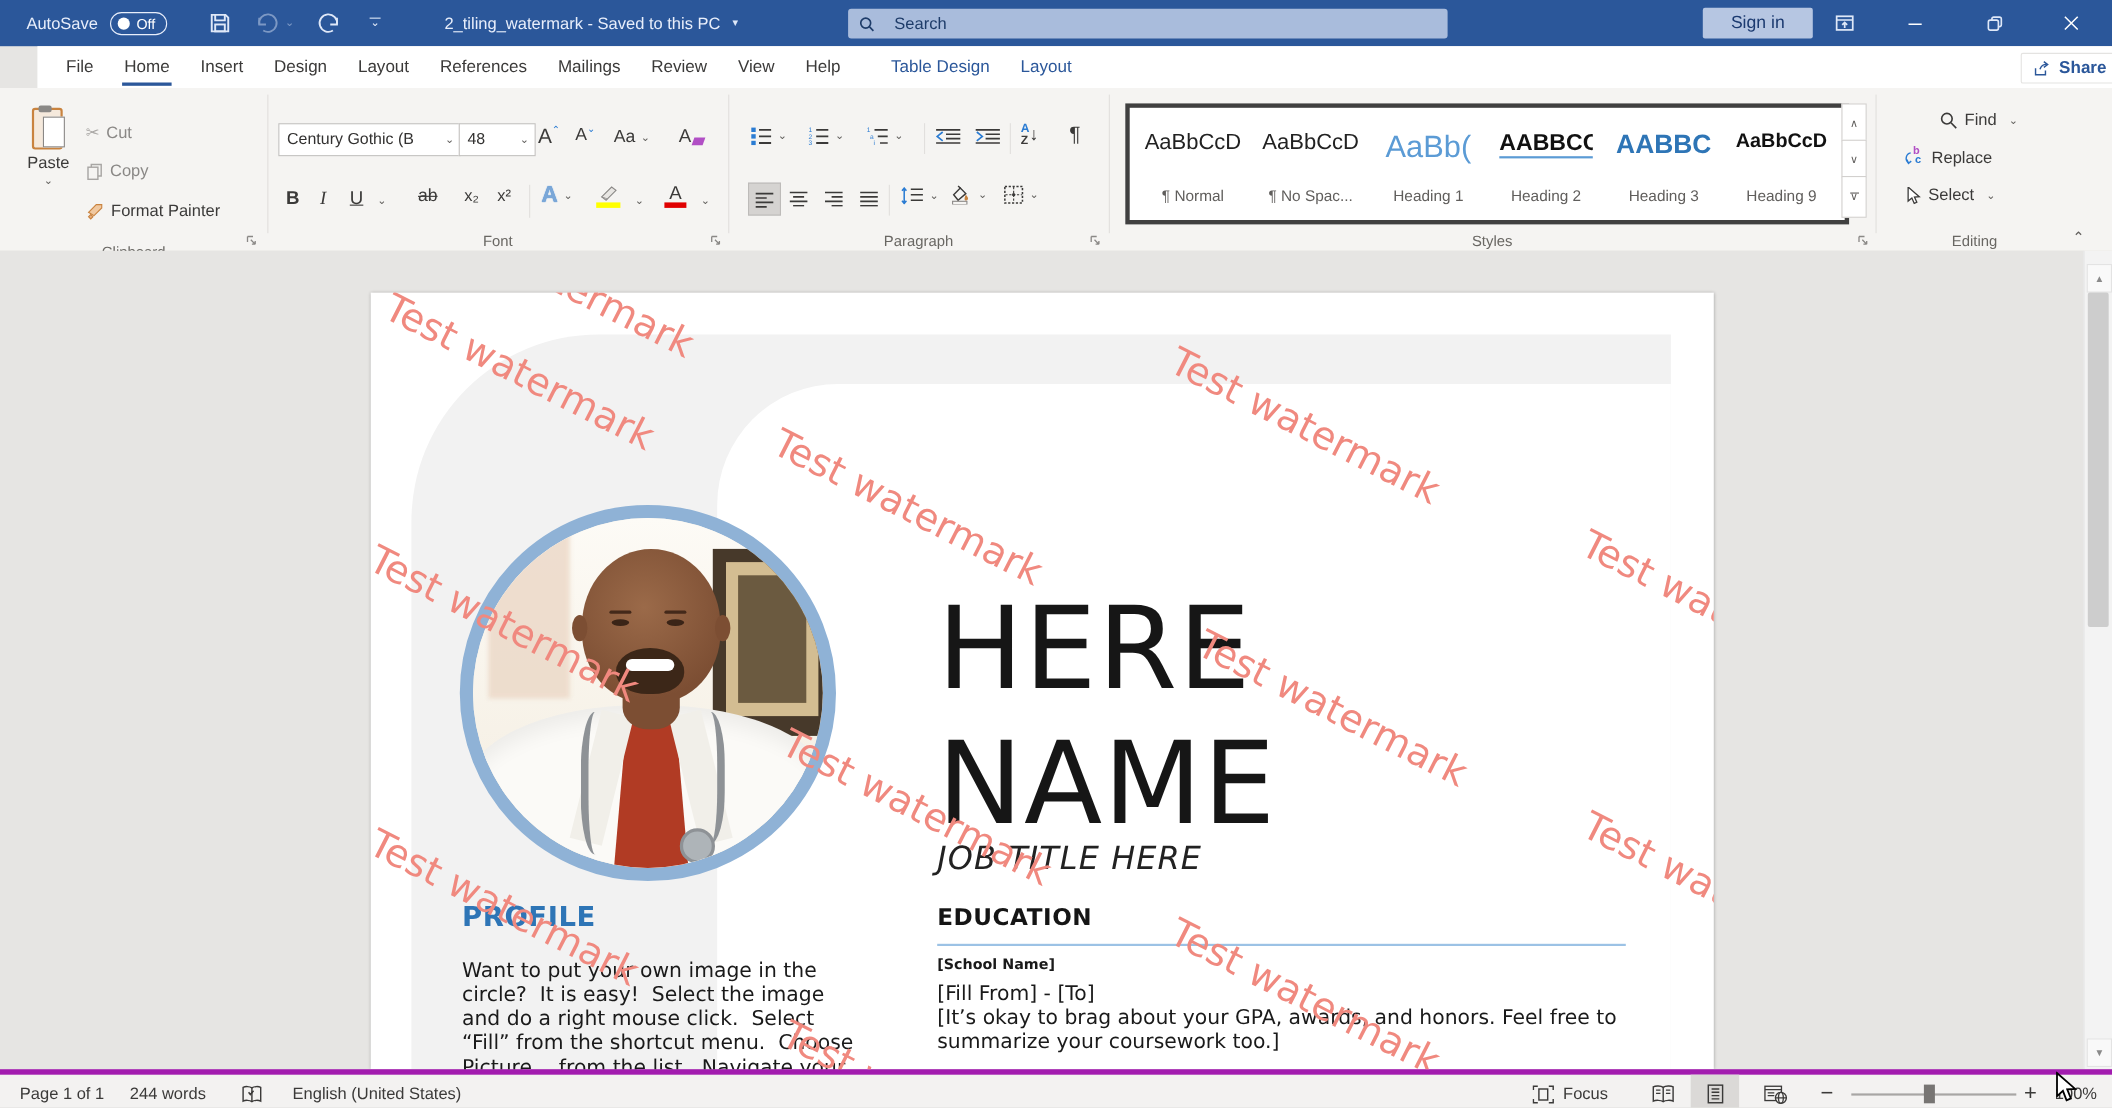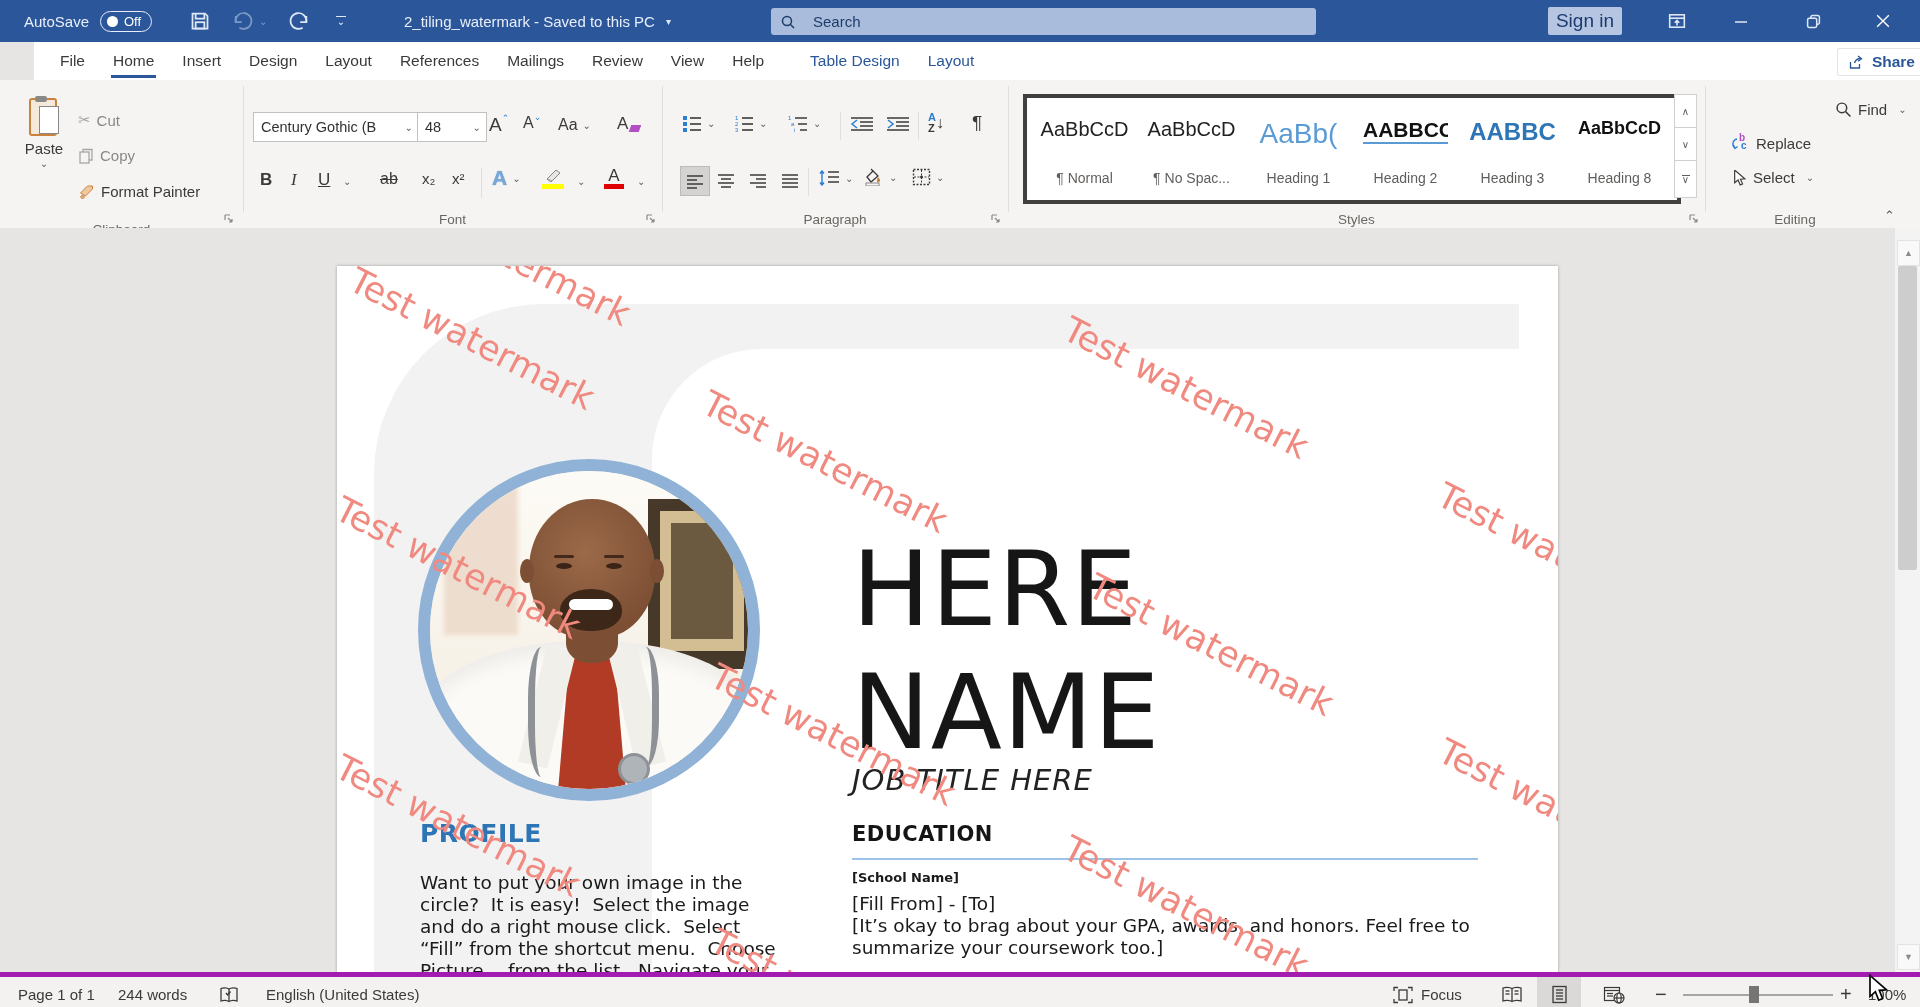--- a/index.html
+++ b/index.html
@@ -9,22 +9,22 @@
   
   .titlebar{position:absolute;left:0;top:0;width:1920px;height:42px;background:#2b579a;color:#fff;}
   .tb-item{position:absolute;top:0;height:42px;display:flex;align-items:center;color:#e8eefb;font-size:15px;}
   .autosave-pill{display:flex;align-items:center;gap:6px;border:1.5px solid #e8eefb;border-radius:11px;
        padding:2px 10px 2px 6px;font-size:13px;color:#fff;}
   .autosave-dot{width:11px;height:11px;border-radius:50%;background:#fff;}
   .tb-icon{stroke:#dfe8f8;fill:none;stroke-width:1.4;}
   .dim{opacity:.45;}
   .searchbox{position:absolute;left:771px;top:8px;width:515px;height:27px;background:#a9bcdc;border-radius:3px;
        display:flex;align-items:center;gap:12px;padding-left:30px;color:#1e3c69;font-size:15px;}
-  .signin{position:absolute;left:1548px;top:7px;width:74px;height:28px;background:#b6c6e2;border-radius:2px;
-       display:flex;align-items:center;justify-content:center;color:#1b3a70;font-size:19px;}
+  .signin{position:absolute;left:1548px;top:7px;width:100px;height:28px;background:#b6c6e2;border-radius:2px;
+       display:flex;align-items:center;justify-content:center;color:#1b3a70;font-size:16px;}
   .winbtn{position:absolute;top:0;width:46px;height:42px;display:flex;align-items:center;justify-content:center;}
   
   .tabrow{position:absolute;left:0;top:42px;width:1920px;height:38px;background:#fff;display:flex;align-items:center;margin-left:34px;}
   .tab{padding:0 14px;font-size:15.5px;color:#3b3a39;height:38px;display:flex;align-items:center;position:relative;white-space:nowrap;}
   .tab.active::after{content:"";position:absolute;left:12px;right:12px;bottom:2px;height:3px;background:#2b579a;}
   .tab.ctx{color:#2b579a;}
   .share-btn{position:absolute;right:28px;top:6px;display:flex;align-items:center;gap:7px;color:#2b579a;
        font-size:15.5px;padding:4px 10px;border:1px solid #e4e3e1;border-radius:2px;background:#fff;font-weight:700;}
   
   .ribbon{position:absolute;left:0;top:80px;width:1920px;height:148px;background:#f5f4f2;border-bottom:1px solid #dcdad8;
@@ -401,34 +401,34 @@
       <div class="style-item" style="left:328px;">
         <div class="style-prev" style="font-size:21px;color:#111;font-weight:bold;border-bottom:2px solid #5B9BD5;display:inline-block;left:8px;width:85px;">AABBCC</div>
         <div class="style-name">Heading 2</div>
       </div>
       <div class="style-item" style="left:435px;">
         <div class="style-prev" style="font-size:24px;color:#2E75B6;font-weight:bold;">AABBC</div>
         <div class="style-name">Heading 3</div>
       </div>
       <div class="style-item" style="left:542px;">
         <div class="style-prev" style="font-size:18px;color:#111;font-weight:bold;">AaBbCcD</div>
-        <div class="style-name">Heading 8</div>
+        <div class="style-name">Heading 9</div>
       </div>
     </div>
     <div class="sg-arrows">
       <div class="sg-b" style="top:0;">∧</div>
       <div class="sg-b" style="top:33px;">∨</div>
       <div class="sg-b" style="top:66px;height:36px;flex-direction:column;">
         <span style="width:8px;border-top:1.5px solid #605e5c;"></span>
           <span style="line-height:8px;">∨</span>
       </div>
     </div>
     <div class="gdiv" style="left:1705px;"></div>
 
-    <div class="smallrow" style="left:1835px;top:21px;color:#3b3a39;">
+    <div class="smallrow" style="left:1763px;top:21px;color:#3b3a39;">
       <svg width="17" height="17" viewBox="0 0 16 16">
         <circle cx="6.5" cy="6.5" r="4.5" fill="none" stroke="#3b3a39" stroke-width="1.4"></circle>
         <line x1="10" y1="10" x2="14.5" y2="14.5" stroke="#3b3a39" stroke-width="1.4"></line>
       </svg>
       <span>Find</span>
       <span class="chev">⌄</span>
     </div>
     <div class="smallrow" style="left:1733px;top:55px;color:#3b3a39;">
       <span style="position:relative;width:17px;height:17px;font-size:10px;font-weight:bold;">
         <span style="position:absolute;left:6px;top:-3px;color:#b14fc5;">b</span>

